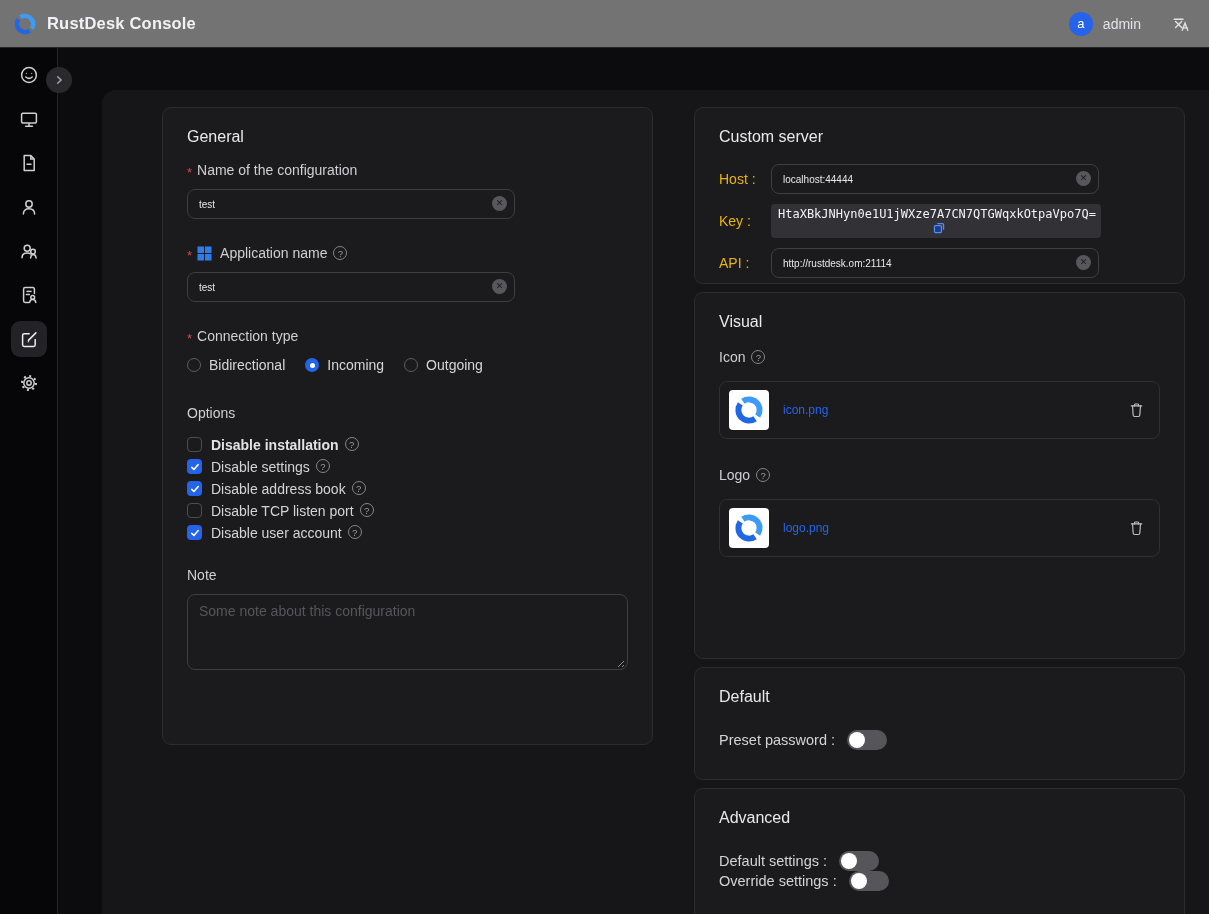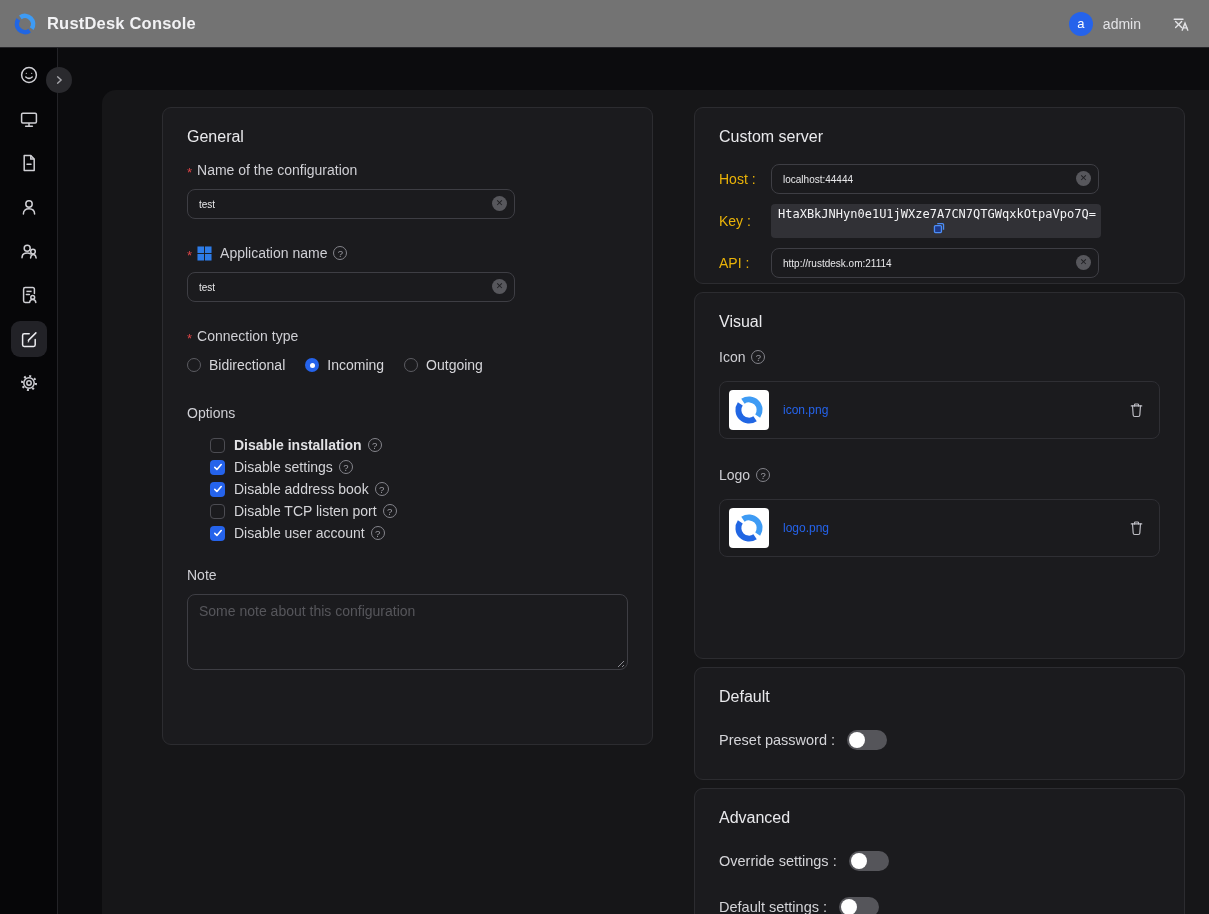--- a/index.html
+++ b/index.html
@@ -52,21 +52,21 @@
     cursor:pointer; font-weight:700; }
   ::placeholder { color:#56565b; opacity:1; }
 
   .radio-row { display:flex; align-items:center; margin-top:13px; }
   .radio-opt { display:flex; align-items:center; margin-right:20px; cursor:pointer; }
   .radio { width:14px; height:14px; border-radius:50%; border:1.3px solid #5c5c62; flex:0 0 14px; }
   .radio.on { border:none; background:#2563eb; display:flex; align-items:center; justify-content:center; }
   .radio.on::after { content:""; width:5px; height:5px; border-radius:50%; background:#fff; }
   .radio-label { font-size:14px; color:#d6d6da; margin-left:8px; }
 
-  .check-row { display:flex; align-items:center; margin-bottom:6px; height:16px;margin-left:23px; }
+  .check-row { display:flex; align-items:flex-start; margin-bottom:6px; height:16px; }
   .checkbox { width:15px; height:15px; border-radius:4px; border:1.3px solid #4c4c52; flex:0 0 15px;
     cursor:pointer; display:flex; align-items:center; justify-content:center; }
   .checkbox.on { border:none; background:#2563eb; }
   .check-label { font-size:14px; color:#d4d4d8; margin-left:9px; }
   .check-label.bold { font-weight:700; color:#e2e2e5; }
 
   .note-area { position:relative; margin-top:11px; }
   .textarea { width:100%; height:76px; background:transparent; border:1px solid #3e3e44;
     border-radius:8px; color:#e8e8ea; font-size:14px; padding:8px 11px; resize:none; outline:none;
     font-family:"Liberation Sans","DejaVu Sans",sans-serif; }
@@ -377,24 +377,24 @@
     <section class="card" style="height:113px;">
       <div class="card-title mb24">Default</div>
       <div class="toggle-row">
         <span class="tg-label">Preset password :</span>
         <span class="toggle"></span>
       </div>
     </section>
 
     <section class="card" style="height:176px;">
       <div class="card-title mb24">Advanced</div>
+      <div class="toggle-row">
+        <span class="tg-label">Default settings :</span>
+        <span class="toggle"></span>
+      </div>
       <div class="toggle-row mb26">
         <span class="tg-label">Override settings :</span>
         <span class="toggle"></span>
       </div>
-      <div class="toggle-row">
-        <span class="tg-label">Default settings :</span>
-        <span class="toggle"></span>
-      </div>
     </section>
 
   </div>
 </main>
 
 </body></html>

